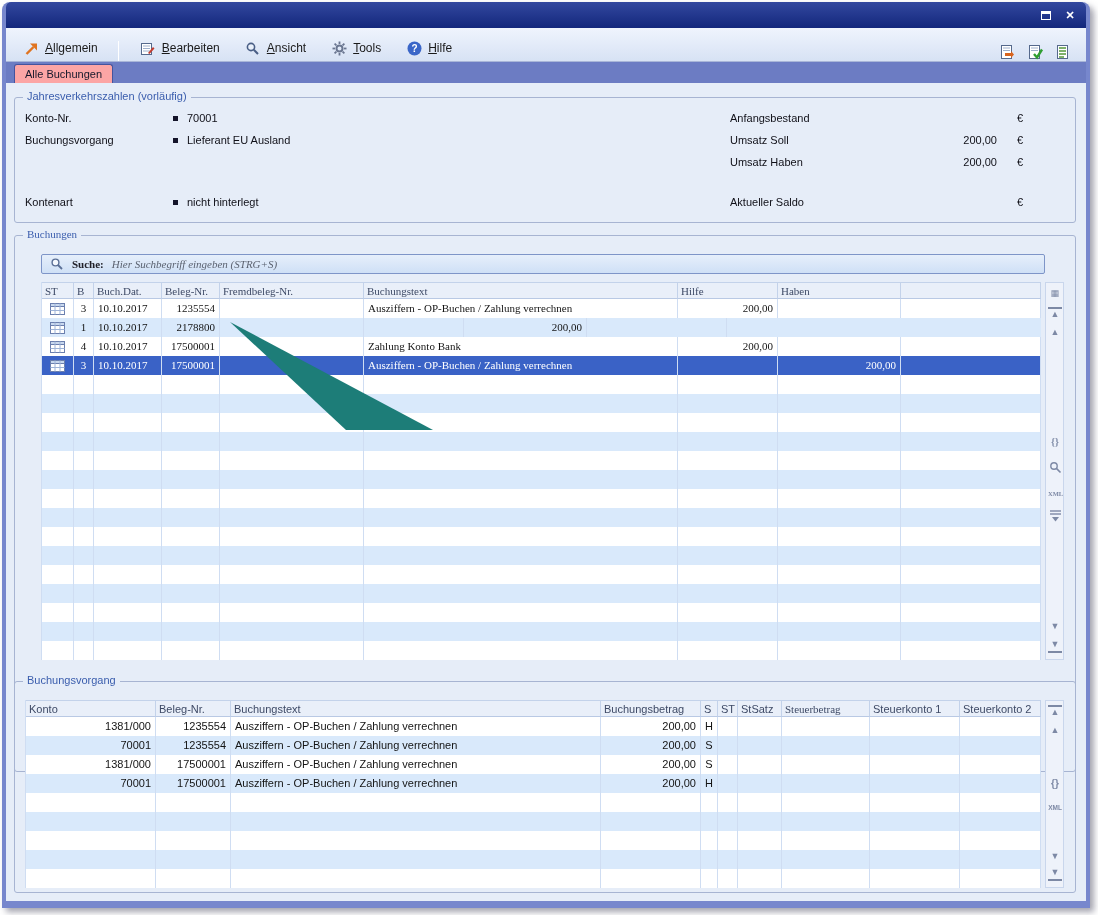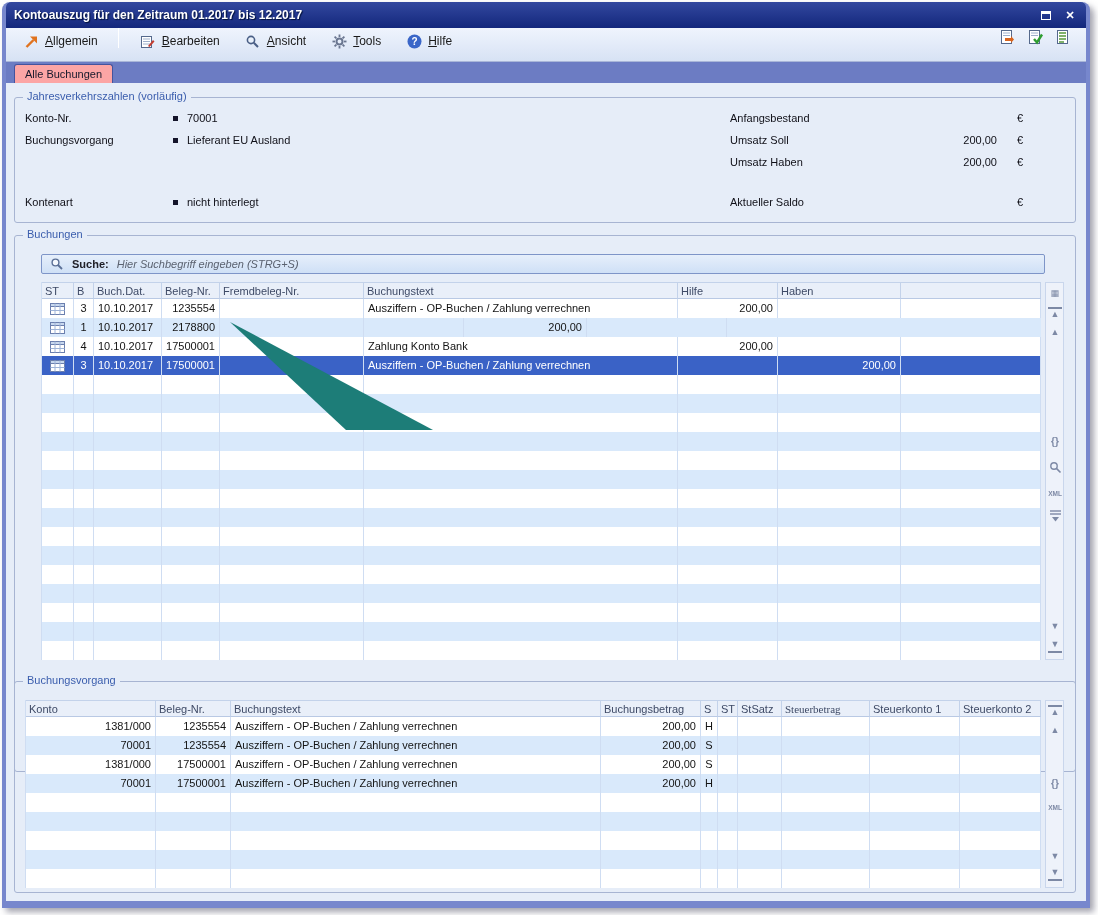--- a/index.html
+++ b/index.html
@@ -12,21 +12,21 @@
     box-shadow:4px 4px 6px rgba(90,90,110,.55); }
 
   .titlebar { height:26px; display:flex; align-items:center; padding:0 8px;
     background:linear-gradient(#33489f,#13277c); border-radius:5px 5px 0 0; }
   .title-text { color:#fff; font-size:12px; font-weight:bold; text-shadow:1px 1px 1px #00113a; }
   .tbtns { margin-left:auto; display:flex; align-items:center; gap:8px; }
   .tbtn { width:16px; height:14px; display:flex; align-items:center; justify-content:center;
     color:#fff; font-size:11px; font-weight:bold; cursor:default; }
   .maxglyph { width:10px; height:9px; border:1px solid #fff; border-top:3px solid #fff; display:inline-block; }
 
-  .toolbar { height:34px; display:flex; align-items:flex-start; gap:8px; padding:0 8px;
+  .toolbar { height:34px; display:flex; align-items:flex-end; gap:8px; padding:0 8px;
     background:linear-gradient(#eff4fd,#d7e2f4); border-bottom:1px solid #a9b6d8; }
   .mi { display:flex; align-items:center; gap:5px; padding:4px 8px; font-size:12px; color:#1a1a1a; border-radius:2px; }
   .mi-label { display:inline-block; }
   .mi-label::first-letter { text-decoration:underline; }
   .sep { width:1px; height:20px; background:#aebad6; border-right:1px solid #fff; margin:0 4px; }
   .tb-right { margin-left:auto; display:flex; align-items:center; gap:10px; padding-right:6px; }
   .tico { display:inline-flex; width:18px; height:18px; align-items:center; justify-content:center; }
 
   .tabstrip { height:21px; background:#6c7cc3; display:flex; align-items:flex-end; padding-left:8px; }
   .tab { height:19px; padding:3px 10px 0 10px; background:#fca5a5; border:1px solid #44539e; border-bottom:none;
@@ -85,21 +85,20 @@
     align-items:center; justify-content:center; gap:6px;
     font-family:"DejaVu Serif", serif; font-size:16px; color:#16403d; text-align:center; }
 </style>
 </head>
 <body>
 
 <div id="app">
   <div class="window">
 
     <div class="titlebar">
-      <span class="title-text">Kontoauszug für den Zeitraum 01.2017 bis 12.2017</span>
       <span class="tbtns">
         <span class="tbtn">
             <span class="maxglyph"></span>
           </span>
         <span class="tbtn">✕</span>
       </span>
     </div>
 
     <div class="toolbar">
       <div class="mi">
@@ -223,21 +222,21 @@
         <div class="frow" style="top:98px">
           <span class="flabel">Kontenart</span>
           <span class="fbullet"></span>
           <span class="fval">nicht hinterlegt</span>
           <span class="rlabel">Aktueller Saldo</span>
           <span class="rval"></span>
           <span class="reuro">€</span>
         </div>
       </div>
 
-      <div class="gbox" id="gbox2" style="left:8px; top:152px; width:1062px; height:537px;">
+      <div class="gbox" id="gbox2" style="left:8px; top:152px; width:1062px; height:537px;font-family:Liberation Serif, serif;">
         <span class="glabel">Buchungen</span>
 
         <div class="searchbox">
           <span class="tico">
             <svg width="14" height="14">
                 <circle cx="5.5" cy="5.5" r="3.4" fill="#f4f8fe" stroke="#5a6f96" stroke-width="1.4"></circle>
                 <line x1="8" y1="8" x2="12" y2="12" stroke="#5a6f96" stroke-width="1.8"></line>
               </svg>
           </span>
           <span class="s-label">Suche:</span>

